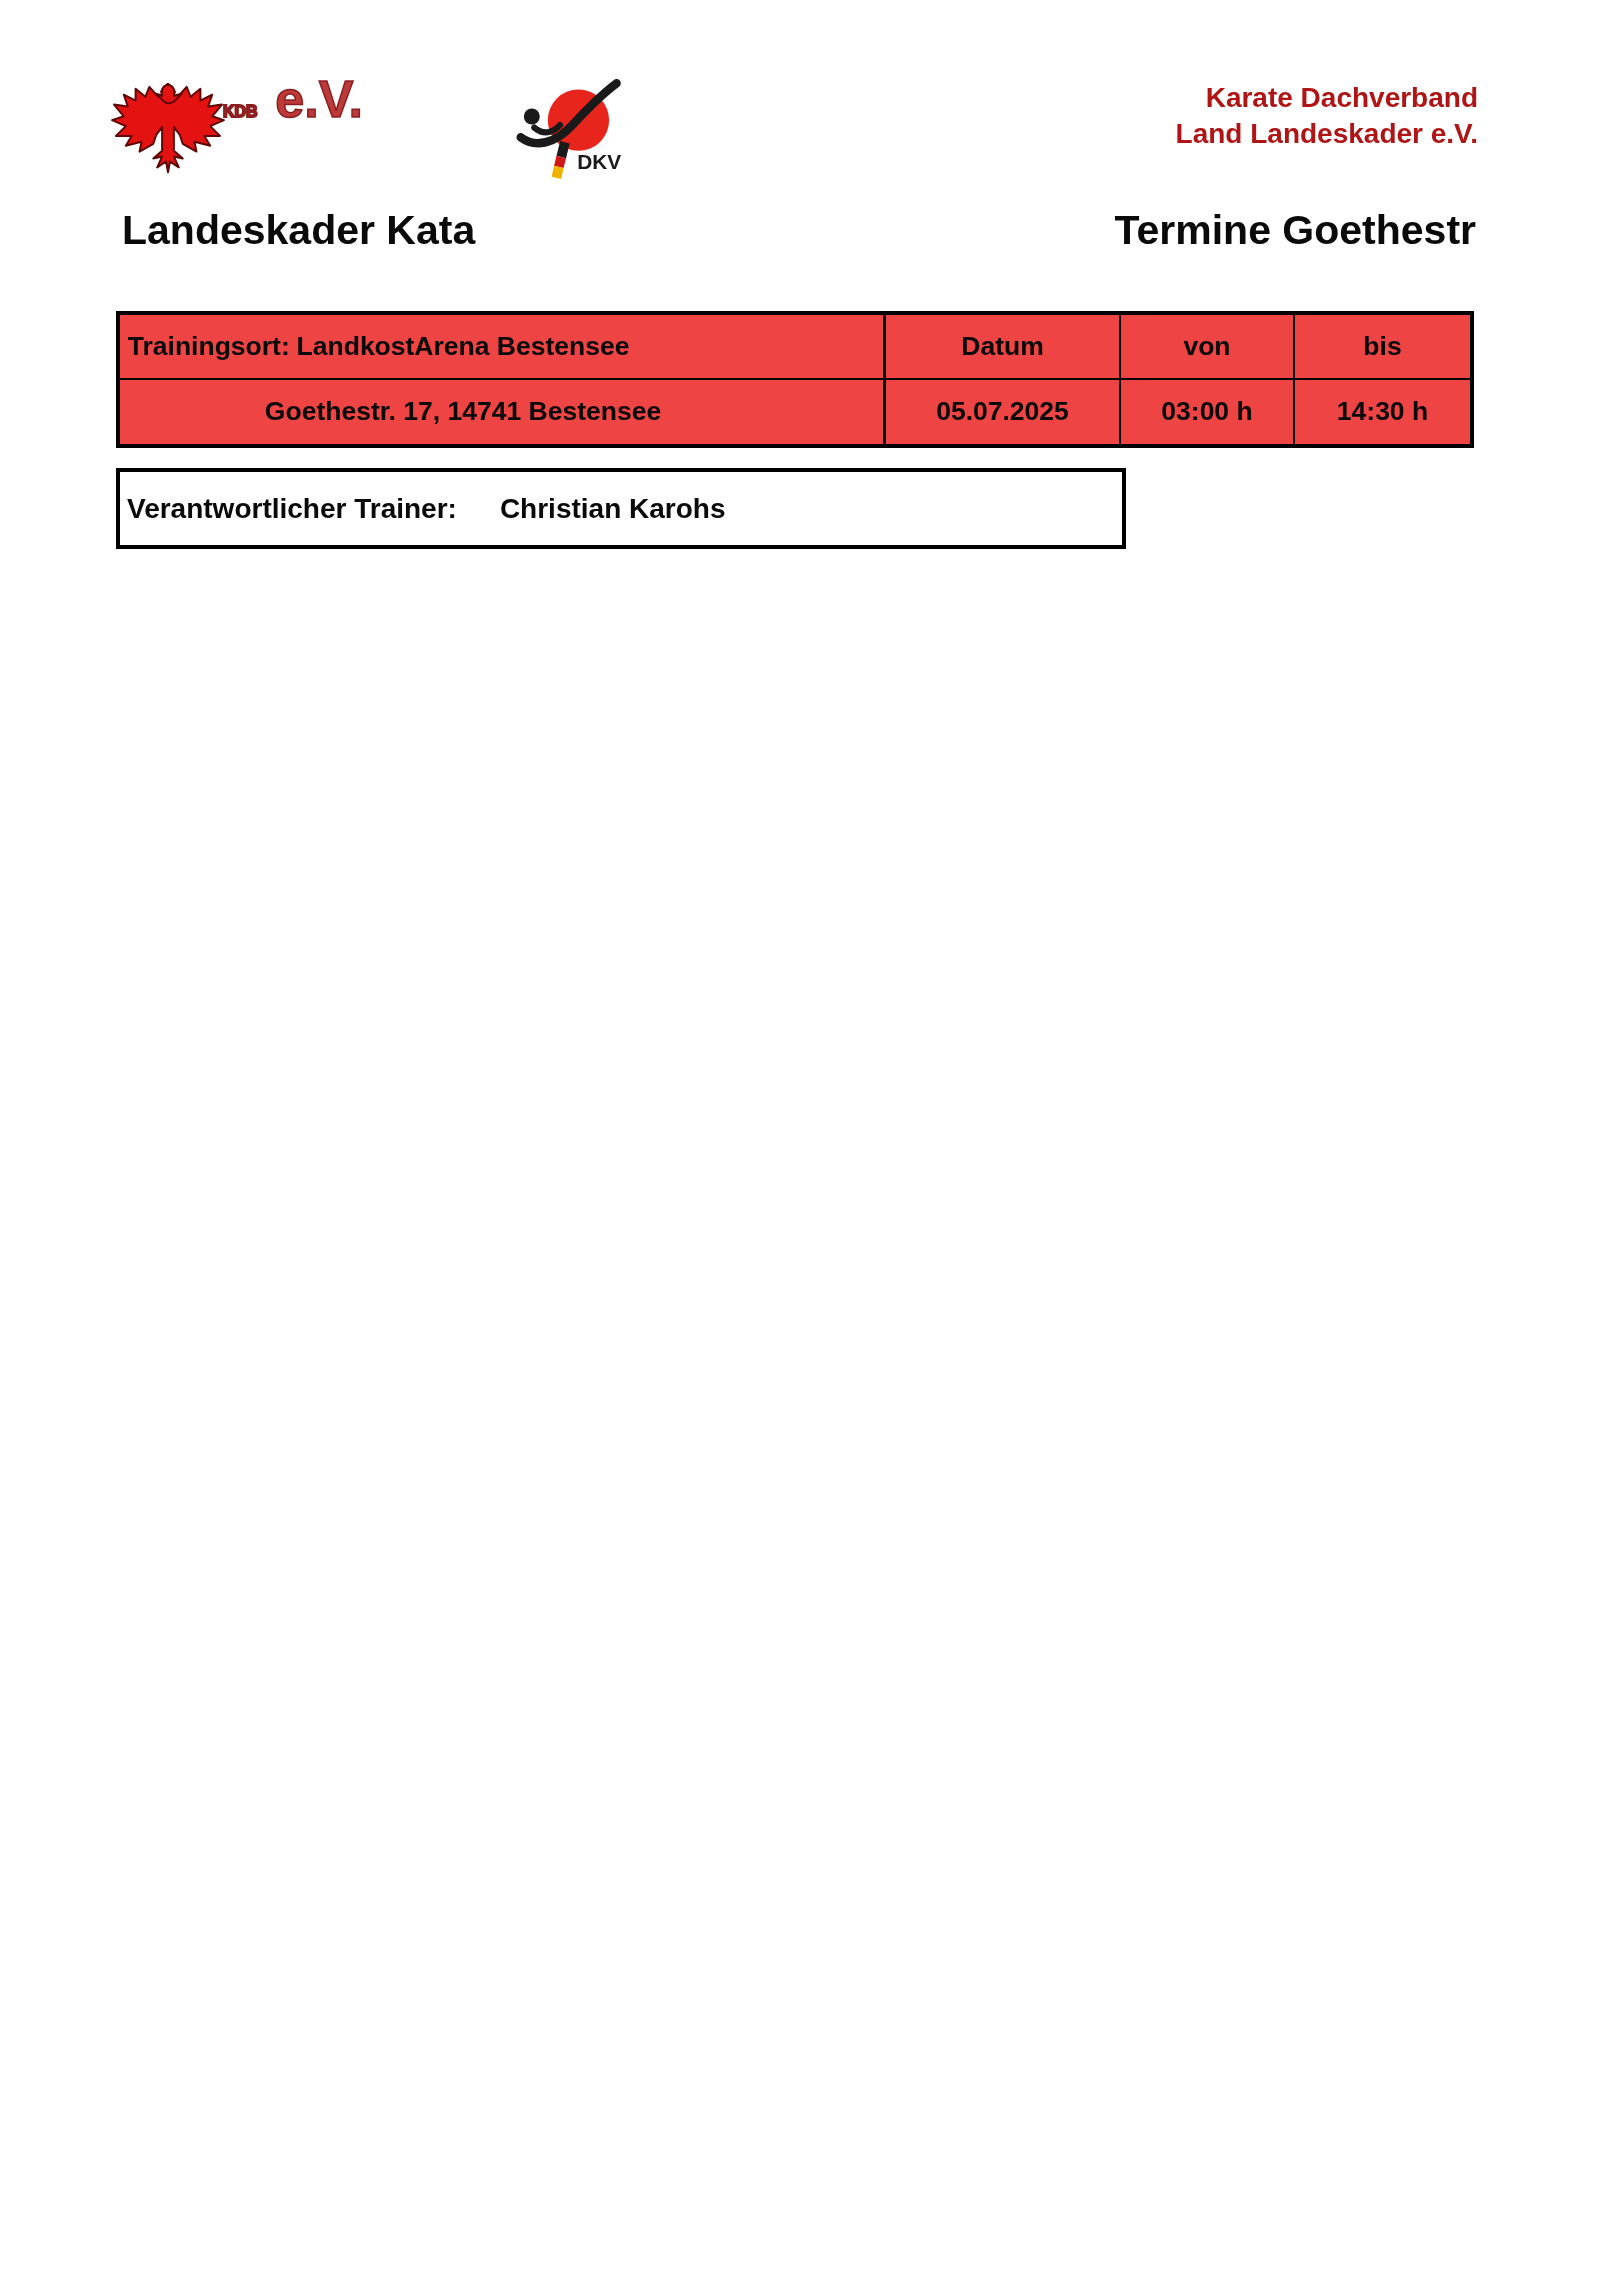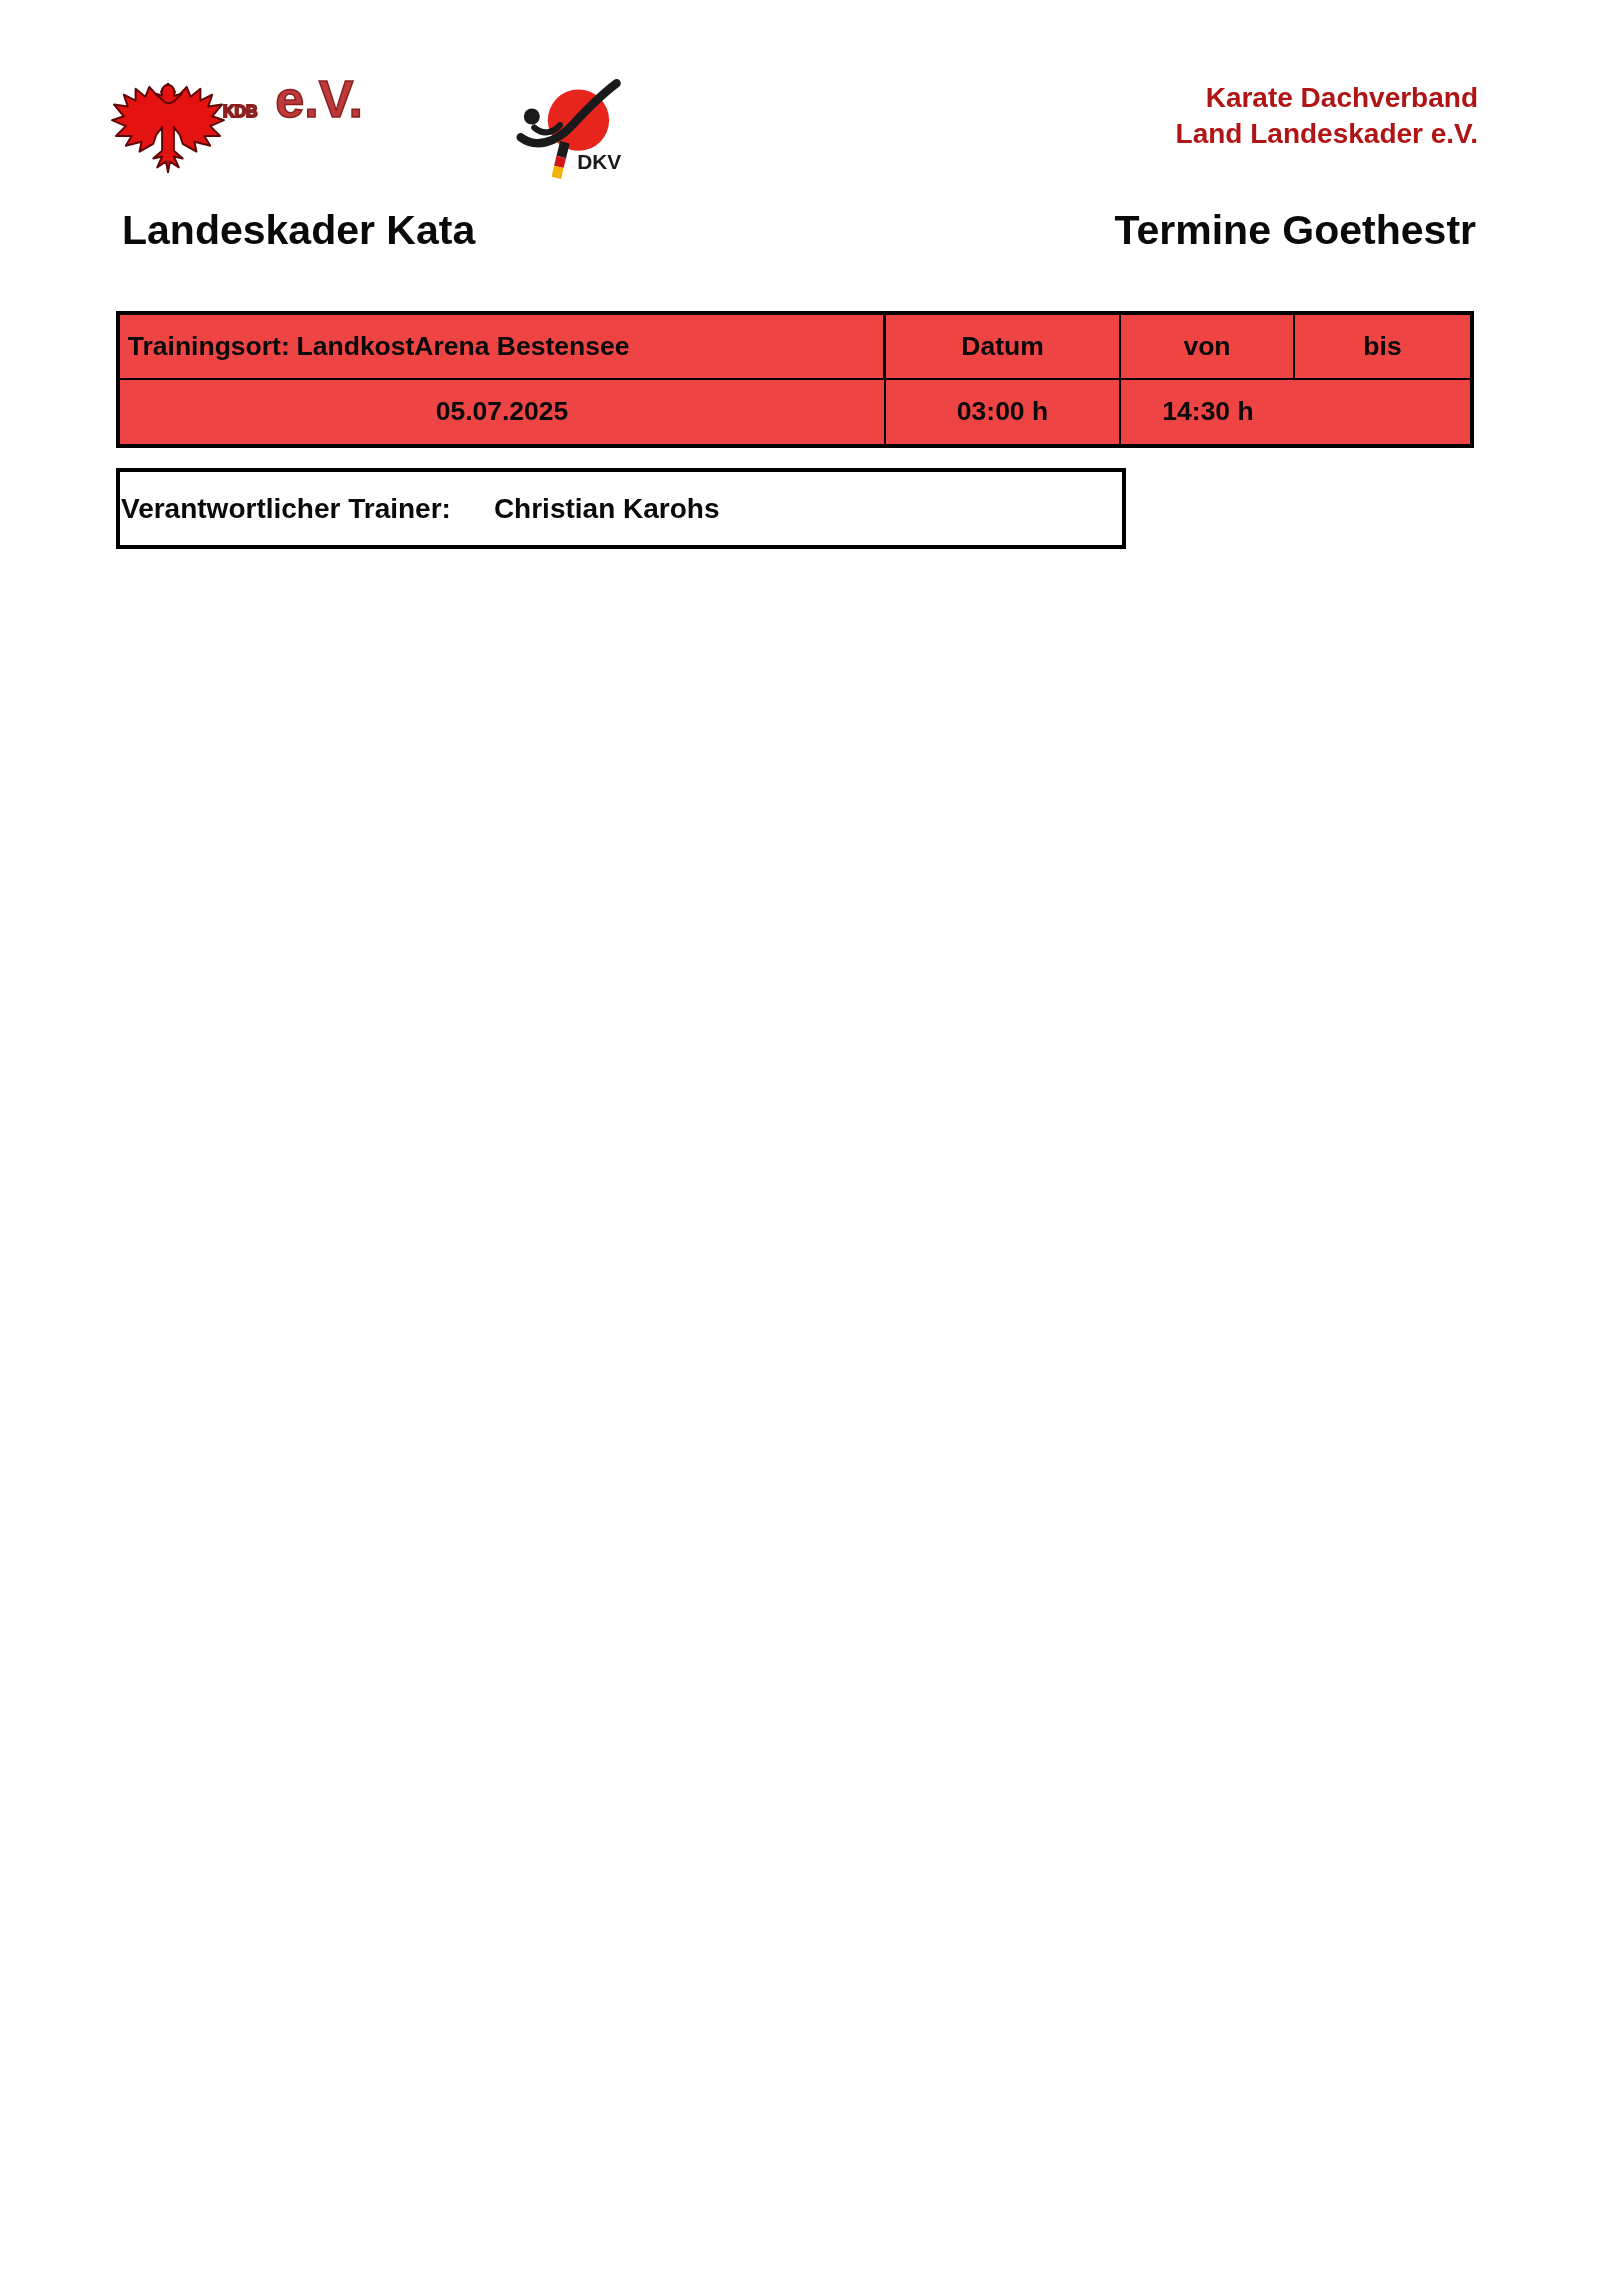--- a/index.html
+++ b/index.html
@@ -46,21 +46,21 @@
   .cell.col-datum,.cell.col-von{border-right:2px solid #000;}
   .cell.row-head{border-bottom:2px solid #000;}
   .loc-label{position:absolute;left:7.8px;top:0;height:100%;display:flex;align-items:center;}
   .loc-center{position:absolute;left:0;top:0;width:686px;height:100%;
     display:flex;align-items:center;justify-content:center;}
 
   
   .trainer-box{
     left:116px;top:468px;width:1010px;height:81px;box-sizing:border-box;
     border:4.9px solid #000;background:#fff;
-    display:flex;align-items:center;gap:43px;padding-left:1px;
+    display:flex;align-items:center;gap:43px;padding-left:7px;
     font-weight:bold;font-size:28px;white-space:nowrap;
   }
 </style>
 </head>
 <body>
 
 <div class="abs eagle-wrap">
   <span>
     <svg width="120" height="108" viewBox="0 0 120 110" xmlns="http://www.w3.org/2000/svg">
       <path fill="#e51212" stroke="#5e0505" stroke-width="2" stroke-linejoin="round" d="M60 6 L67 14 L64 22 L71 18 L79 9 L83 19 L93 11 L93 23 L105 17 L101 29 L115 27 L105 39 L117 43 L103 49 L113 59 L97 59 L103 69 L87 65 L89 75 L75 67 L72 58 L66 50
@@ -101,20 +101,23 @@
 <div class="abs sched">
 
   <div class="cell col-loc row-head">
     <span class="loc-label">Trainingsort:</span>
     <span class="loc-center">LandkostArena Bestensee</span>
   </div>
   <div class="cell col-datum row-head">Datum</div>
   <div class="cell col-von row-head">von</div>
   <div class="cell col-bis row-head">bis</div>
 
+  <div class="cell col-loc">
+    <span class="loc-center">Goethestr. 17, 14741 Bestensee</span>
+  </div>
   <div class="cell col-datum">05.07.2025</div>
   <div class="cell col-von">03:00 h</div>
   <div class="cell col-bis">14:30 h</div>
 </div>
 
 <div class="abs trainer-box">
   <span>Verantwortlicher Trainer:</span>
   <span>Christian Karohs</span>
 </div>
 

